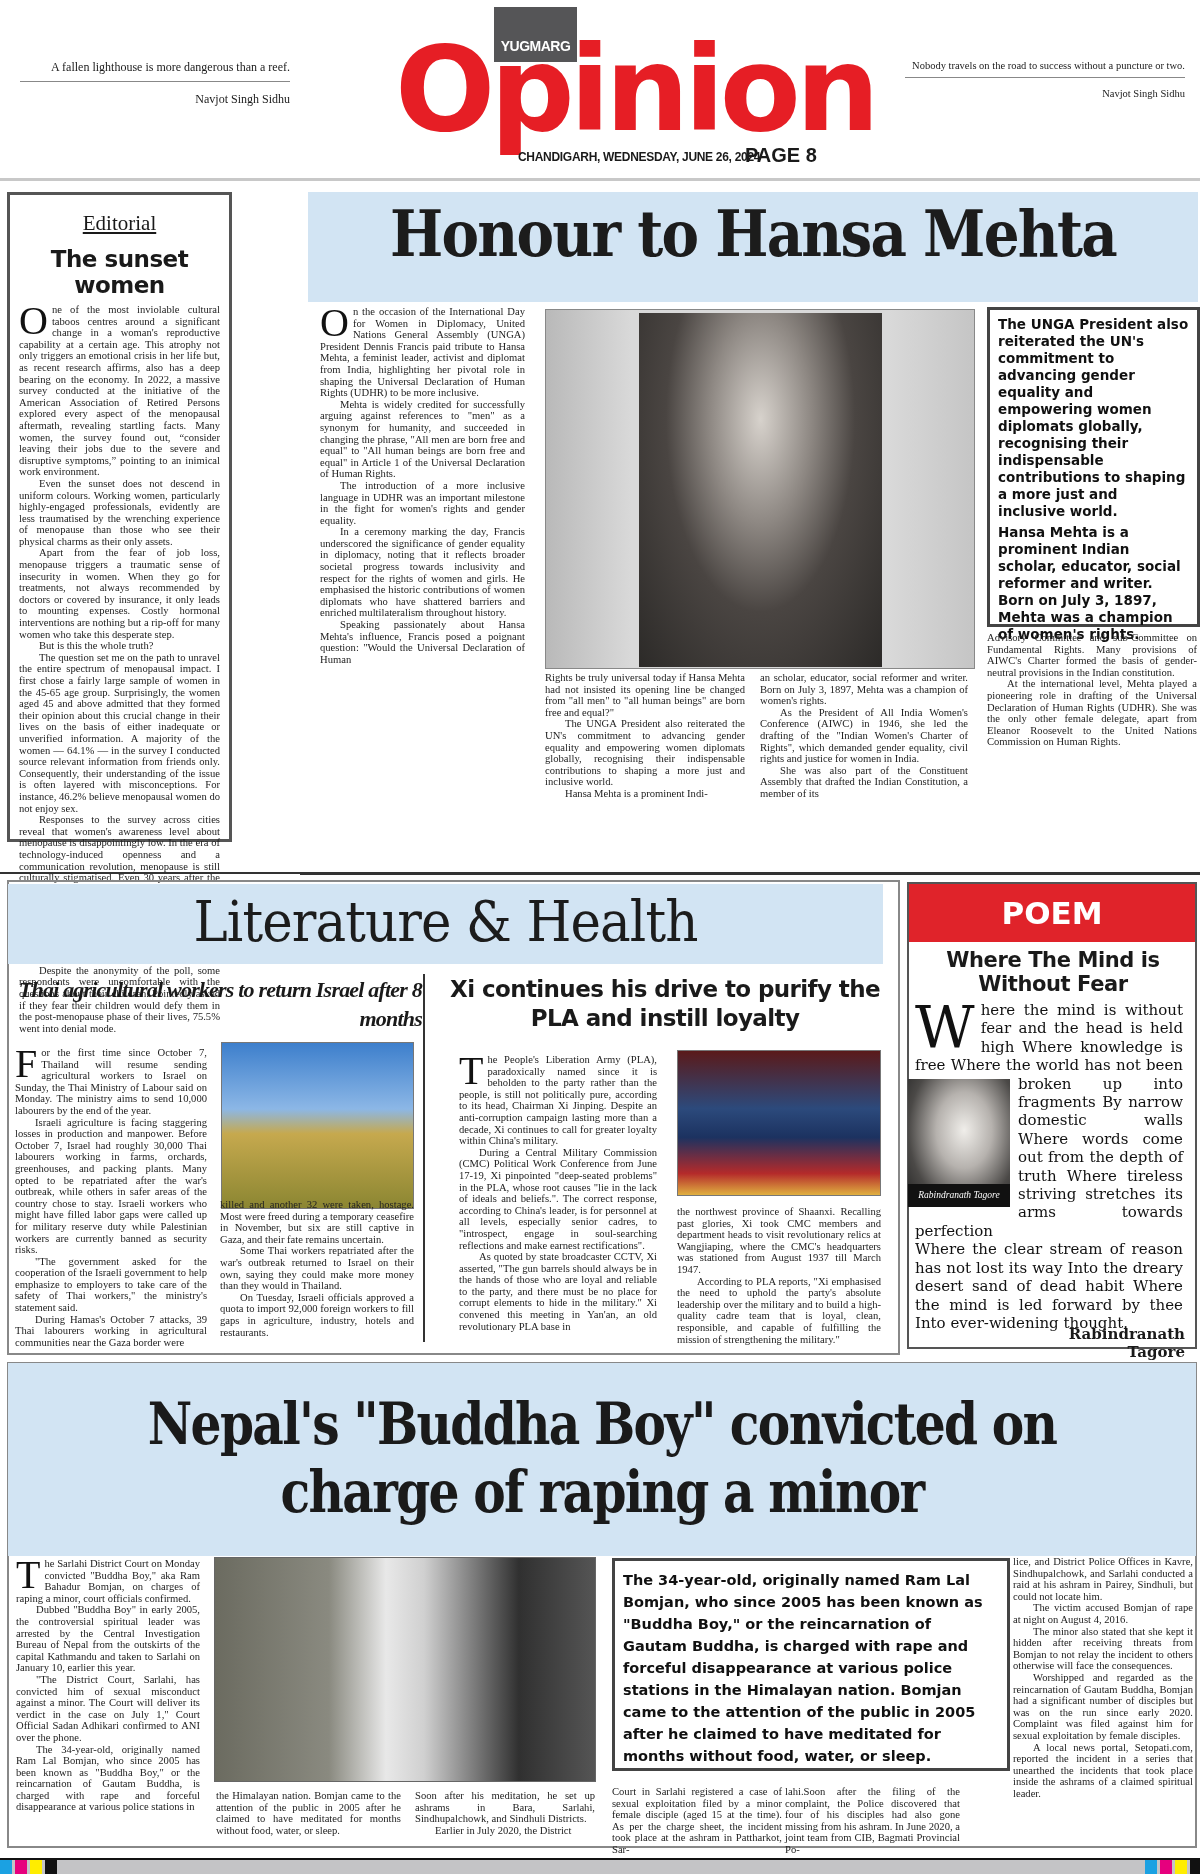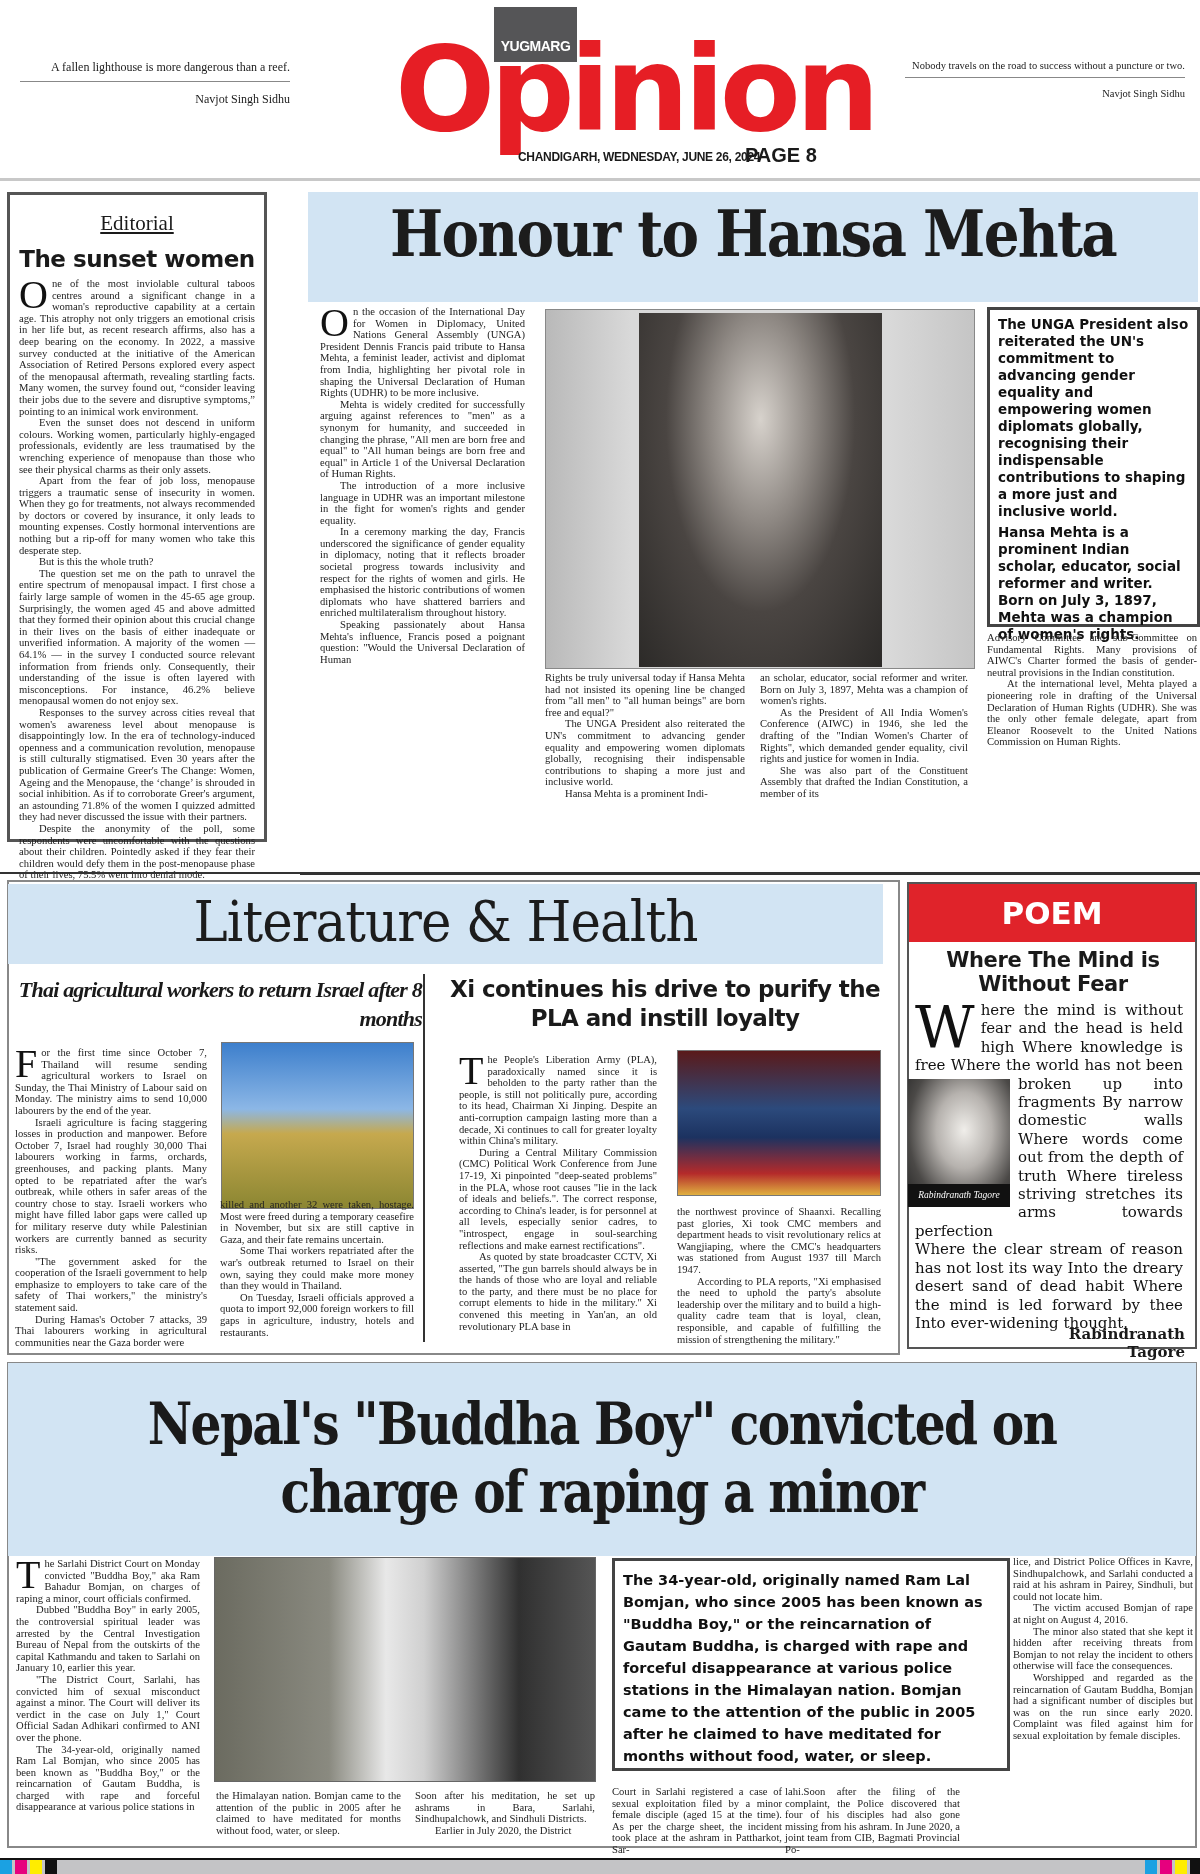--- a/index.html
+++ b/index.html
@@ -15,21 +15,21 @@
   .quote-left { left: 20px; top: 60px; width: 270px; text-align: right; font-size: 12px; }
   .quote-right { left: 905px; top: 60px; width: 280px; text-align: right; font-size: 10.5px; }
   .quote-rule { border-top: 1px solid #888; margin: 6px 0 10px; }
   .yugmarg { left: 494px; top: 7px; width: 83px; height: 55px; background: #555557; color: #fff; font-family: "Liberation Sans", sans-serif; font-weight: bold; font-size: 14px; text-align: center; padding-top: 31px; letter-spacing: -0.5px; }
   .opinion { left: 395px; top: 30px; font-family: "DejaVu Sans", sans-serif; font-weight: bold; font-size: 118px; color: #e61e25; letter-spacing: -5px; line-height: 1; }
   .dateline { left: 518px; top: 150px; font-family: "Liberation Sans", sans-serif; font-weight: bold; font-size: 12px; letter-spacing: -0.3px; }
   .pagenum { left: 745px; top: 144px; font-family: "Liberation Sans", sans-serif; font-weight: bold; font-size: 20px; }
   .top-rule { left: 0; top: 178px; width: 1200px; height: 3px; background: #c8c8c8; }
 
   
-  .editorial { left: 7px; top: 192px; width: 260px; height: 650px; border: 3px solid #555; padding: 8px 9px; }
+  .editorial { left: 7px; top: 192px; width: 225px; height: 650px; border: 3px solid #555; padding: 8px 9px; }
   .ed-kicker { text-align: center; font-size: 21px; text-decoration: underline; font-family: "Liberation Serif", serif; margin-top: 8px; }
   .ed-title { text-align: center; font-family: "DejaVu Sans", sans-serif; font-weight: bold; font-size: 23px; margin: 10px 0 6px; letter-spacing: -0.5px; }
 
   
   .hansa-banner { left: 308px; top: 192px; width: 890px; height: 110px; background: #d2e4f3; }
   .hansa-title { left: 308px; top: 196px; width: 890px; text-align: center; font-family: "DejaVu Serif", serif; font-weight: bold; font-size: 64px; letter-spacing: -2px; transform: scaleX(0.88); color: #1c1c1c; }
   .hansa-col1 { left: 320px; top: 306px; width: 205px; }
   .hansa-photo { left: 545px; top: 309px; width: 430px; height: 360px; background: linear-gradient(90deg,#b9b9b9 0%,#d9d9d9 20%,#d9d9d9 80%,#c5c5c5 100%); border: 1px solid #888; }
   .hansa-photo-inner { position: absolute; left: 93px; top: 3px; width: 243px; height: 354px; background: radial-gradient(ellipse at 50% 30%, #d7d2cc 0%, #8d8782 30%, #4a4542 55%, #2c2a28 100%); }
   .hansa-col2 { left: 545px; top: 672px; width: 200px; }
@@ -210,20 +210,21 @@
     <p class="first"><span>Court in Sarlahi registered a case of sexual exploitation filed by a minor female disciple (aged 15 at the time). As per the charge sheet, the incident took place at the ashram in Pattharkot, Sar-</span></p>
   </div>
 <div class="abs body-text budd-col5">
     <p class="first"><span>lahi.Soon after the filing of the complaint, the Police discovered that four of his disciples had also gone missing from his ashram. In June 2020, a joint team from CIB, Bagmati Provincial Po-</span></p>
   </div>
 <div class="abs body-text budd-col6">
     <p class="first"><span>lice, and District Police Offices in Kavre, Sindhupalchowk, and Sarlahi conducted a raid at his ashram in Pairey, Sindhuli, but could not locate him.</span></p>
     <p><span>The victim accused Bomjan of rape at night on August 4, 2016.</span></p>
     <p><span>The minor also stated that she kept it hidden after receiving threats from Bomjan to not relay the incident to others otherwise will face the consequences.</span></p>
     <p><span>Worshipped and regarded as the reincarnation of Gautam Buddha, Bomjan had a significant number of disciples but was on the run since early 2020. Complaint was filed against him for sexual exploitation by female disciples.</span></p>
+    <p><span>A local news portal, Setopati.com, reported the incident in a series that unearthed the incidents that took place inside the ashrams of a claimed spiritual leader.</span></p>
   </div>
 
 <div class="abs bottom-bar"></div>
 <div class="reg" style="left: 0px; background: rgb(27, 161, 226);"></div>
 <div class="reg" style="left: 15px; background: rgb(230, 0, 126);"></div>
 <div class="reg" style="left: 30px; background: rgb(255, 237, 0);"></div>
 <div class="reg" style="left: 45px; background: rgb(17, 17, 17);"></div>
 <div class="reg" style="left: 1145px; background: rgb(27, 161, 226);"></div>
 <div class="reg" style="left: 1160px; background: rgb(230, 0, 126);"></div>
 <div class="reg" style="left: 1175px; background: rgb(255, 237, 0);"></div>

